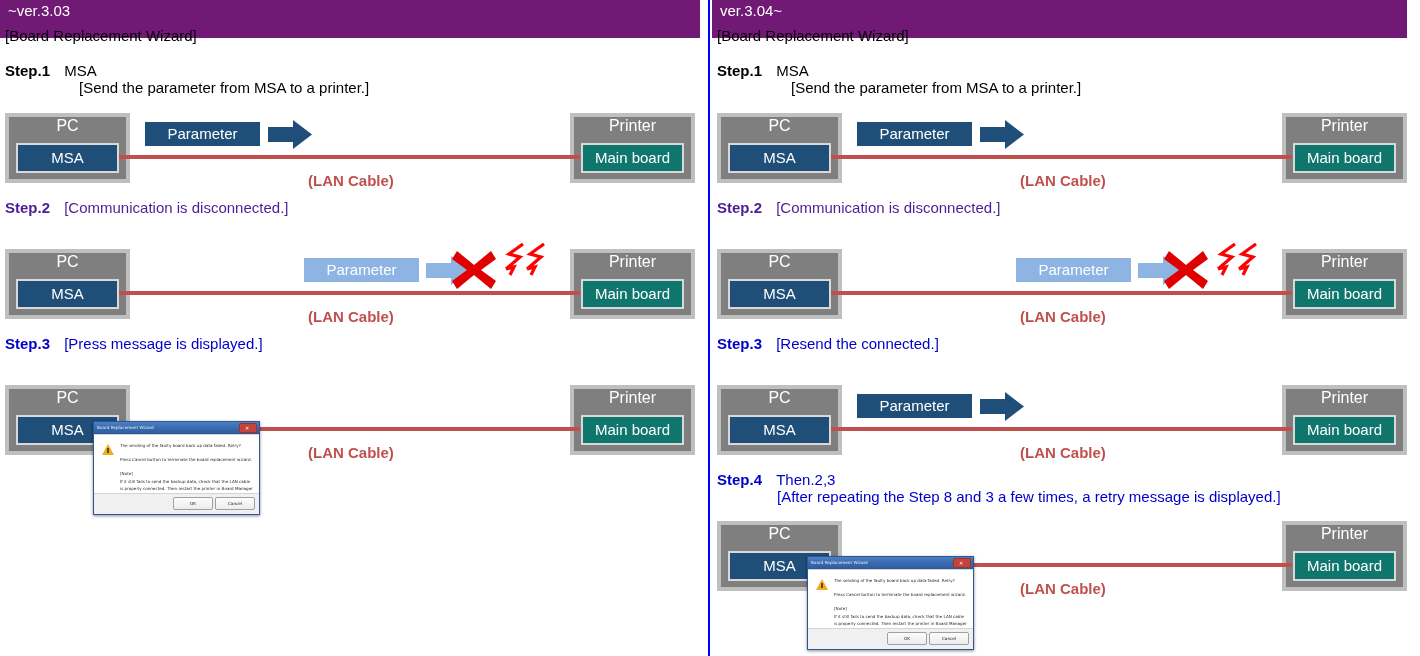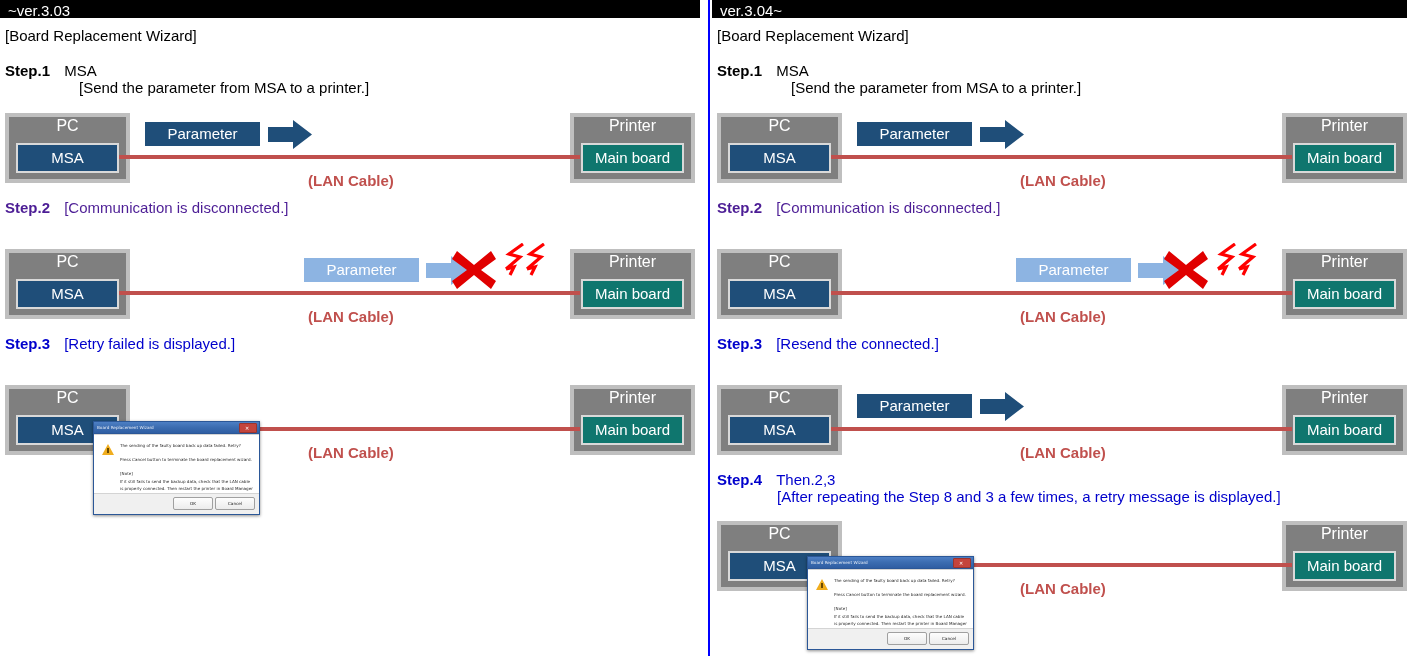--- a/index.html
+++ b/index.html
@@ -8,22 +8,22 @@
     font-family:"Liberation Sans","DejaVu Sans",sans-serif;
     -webkit-font-smoothing:antialiased;
   }
   .panel{position:absolute;top:0;width:708px;height:656px;}
   .panel.left{left:0;}
   .panel.right{left:712px;width:708px;}
   .divider{position:absolute;left:708px;top:0;width:2px;height:656px;background:#0000ff;}
 
   
   .verbar{
-    position:absolute;left:0;top:0;height:18px;
-    background:#000000;color:#ffffff;
+    position:absolute;left:0;top:0;height:38px;
+    background:#701a75;color:#ffffff;
     font-size:15px;line-height:22px;padding-left:8px;box-sizing:border-box;
     letter-spacing:0px;
   }
   .panel.left .verbar{width:700px;}
   .panel.right .verbar{width:695px;}
 
   .wizard-title{
     position:absolute;left:5px;top:27px;
     font-size:15px;color:#000000;white-space:nowrap;
   }
@@ -192,21 +192,21 @@
     <path d="M6,2 L23,16 L40,2 L45,10 L30,21 L45,32 L40,40 L23,26 L6,40 L1,32 L16,21 L1,10 Z" fill="#e00000"></path>
   </svg>
   <svg class="bolts" style="left:503px;top:243px;" width="44" height="38" viewBox="0 0 44 38">
     <path d="M20,1 L6,11 L17,14 L3,26 M3,26 L11,24 L7,32" stroke="#ff0000" stroke-width="3.2" fill="none" stroke-linejoin="miter"></path>
     <path d="M41,1 L27,11 L38,14 L24,26 M24,26 L32,24 L28,32" stroke="#ff0000" stroke-width="3.2" fill="none" stroke-linejoin="miter"></path>
   </svg>
   <div class="cable-label" style="left:308px;top:308px;">(LAN Cable)</div>
 
   <div class="step blue" style="left:5px;top:335px;">
     <span class="lbl">Step.3</span>
-    <span class="txt" style="margin-left:10px;">[Retry failed is displayed.]</span>
+    <span class="txt" style="margin-left:10px;">[Press message is displayed.]</span>
   </div>
 
   <div class="cable" style="left:60px;top:427px;width:520px;"></div>
   <div class="device pc" style="left:5px;top:385px;width:125px;height:70px;">
     <div class="outer"></div>
     <div class="caption">PC</div>
     <div class="inner">MSA</div>
   </div>
   <div class="device printer" style="left:570px;top:385px;width:125px;height:70px;">
     <div class="outer"></div>

